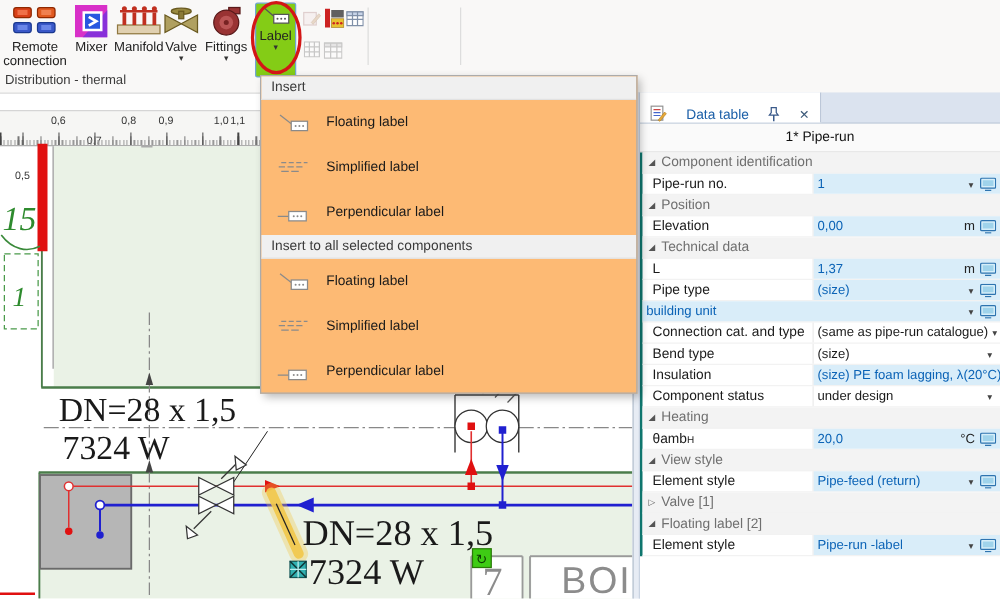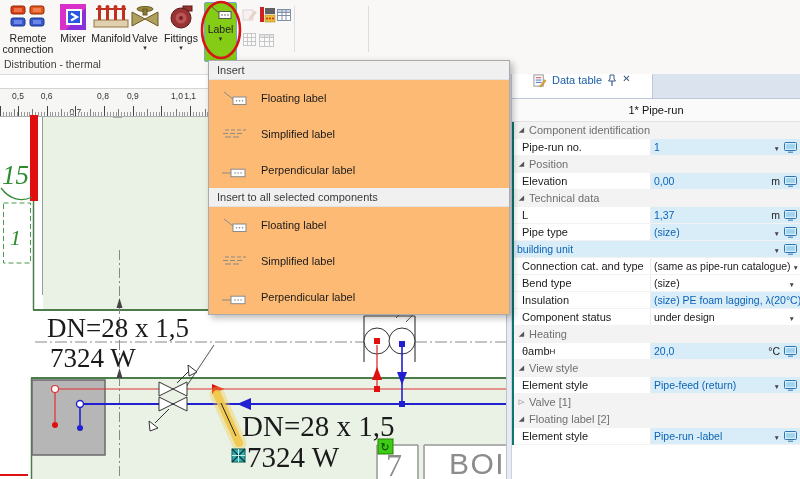--- a/index.html
+++ b/index.html
@@ -39,21 +39,21 @@
                padding-left:8px;border-bottom:1px solid #e2e2e2}
   .menu-item{height:36px;display:flex;align-items:center;cursor:pointer}
   .mi-icon{width:52px;display:flex;justify-content:center}
   .mi-label{font-size:11px;color:#1a1a1a}
 
   
   #splitter{position:absolute;left:506px;top:74px;width:6px;height:405px;background:#e7ecf4;
             border-left:1px solid #b8c2d0;border-right:1px solid #c9d3e1;box-sizing:border-box;z-index:10;cursor:col-resize}
   #panel{position:absolute;left:512px;top:74px;width:288px;height:405px;background:#fff;z-index:10}
   #tabstrip{height:24px;background:#dbe3ef;border-bottom:1px solid #bcc7d8;display:flex}
-  #tab-data-table{background:#fff;display:flex;align-items:flex-start;gap:5px;padding:0 21px;
+  #tab-data-table{background:#fff;display:flex;align-items:flex-end;gap:15px;padding:0 8px;
                   border-right:1px solid #bcc7d8;font-size:11px;color:#1b5fa8;cursor:pointer}
   .tab-close{font-size:10px;color:#3c5a7a;line-height:10px}
   .tab-close::after{content:"✕"}
   #titlebar{height:22px;background:#fafafa;border-bottom:1px solid #e2e2e2;text-align:center;
             font-size:11px;line-height:22px;color:#111}
   #grid{border-left:2px solid #0f766e}
   .grid-row{height:17px;display:flex;font-size:11px;border-bottom:1px solid #f2f2f2;box-sizing:border-box;cursor:default}
   .grid-row.section{background:#f3f3f3;color:#6f6f6f;align-items:center}
   .tri{width:15px;text-align:center;font-size:7px;color:#555}
   .tri::after{content:"◢"}
@@ -196,21 +196,21 @@
   <div class="rsep" style="left:368px"></div>
   <div id="group-label">Distribution - thermal</div>
 </div>
 
 <svg id="annot" width="48" height="62" viewBox="0 0 48 62">
   <ellipse cx="23" cy="30" rx="19" ry="28" fill="none" stroke="#d31616" stroke-width="2.6"></ellipse>
 </svg>
 
 <div id="ruler">
   <div id="ruler-nums">
-      <span class="ruler-num" style="left: 9px;">0,5</span>
+      <span class="ruler-num" style="left: 9px; margin-top: 44px;">0,5</span>
       <span class="ruler-num" style="left: 37.7px;">0,6</span>
       <span class="ruler-num" style="left: 66.4px; margin-top: 16px;">0,7</span>
       <span class="ruler-num" style="left: 94px;">0,8</span>
       <span class="ruler-num" style="left: 123.8px;">0,9</span>
       <span class="ruler-num" style="left: 168px;">1,0</span>
       <span class="ruler-num" style="left: 181.2px;">1,1</span>
       <span class="ruler-num" style="left: 209.9px;">1,2</span>
     </div>
   <div class="ticks" id="t1"></div>
   <div class="ticks" id="t2"></div>

